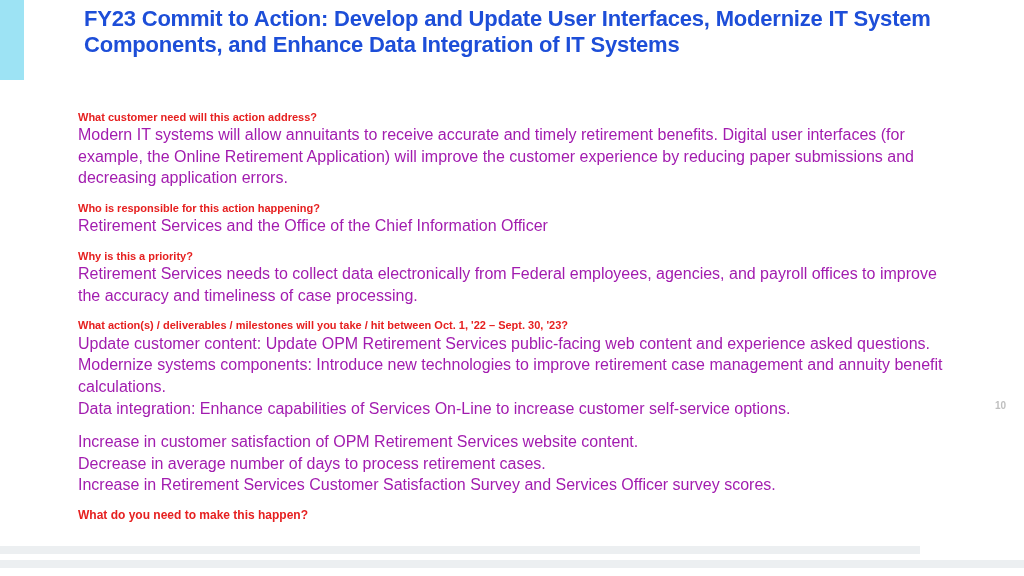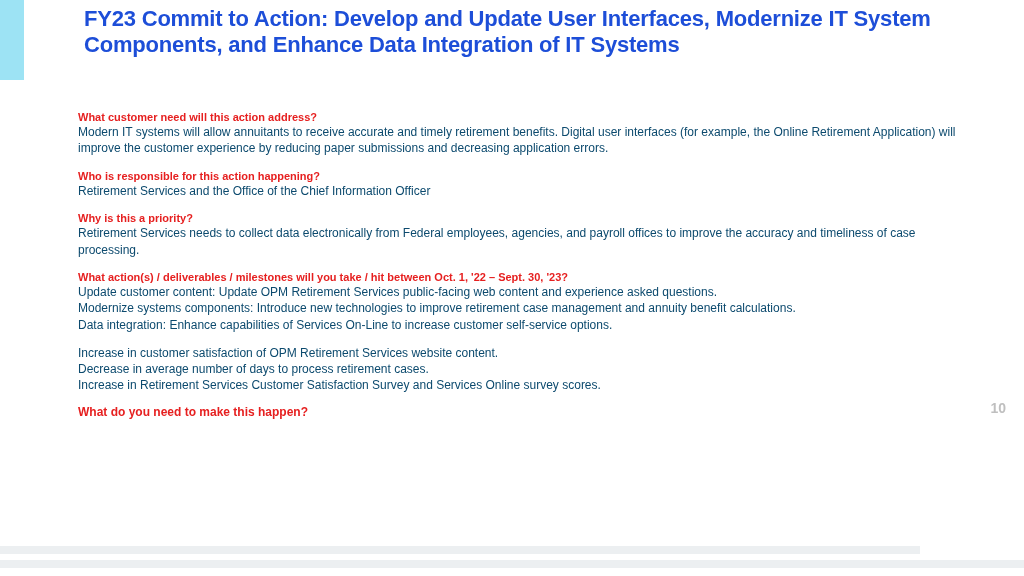--- a/index.html
+++ b/index.html
@@ -39,31 +39,31 @@
     .section { margin-bottom: 12px; }
     .section.tight { margin-bottom: 8px; }
     .q {
       color: #e62020;
       font-weight: 700;
       font-size: 11px;
       line-height: 1.3;
     }
     .q.small { font-size: 12px; }
     .a {
-      color: #0c4a6e;
-      font-size: 12px;
+      color: #a21caf;
+      font-size: 16px;
       line-height: 1.35;
     }
     .a-line { display: block; }
     .page-number {
       position: absolute;
       right: 18px;
       top: 400px;
       color: #bfbfbf;
-      font-size: 14px;
+      font-size: 10px;
       font-weight: 600;
     }
     .bottom-bars {
       position: absolute;
       left: 0;
       bottom: 8px;
       width: 1024px;
     }
     .bar1 {
       height: 8px;
@@ -107,21 +107,21 @@
       <span class="a-line">Update customer content: Update OPM Retirement Services public-facing web content and experience asked questions.</span>
       <span class="a-line">Modernize systems components: Introduce new technologies to improve retirement case management and annuity benefit calculations.</span>
       <span class="a-line">Data integration: Enhance capabilities of Services On-Line to increase customer self-service options.</span>
     </div>
   </div>
 
   <div class="section">
     <div class="a">
       <span class="a-line">Increase in customer satisfaction of OPM Retirement Services website content.</span>
       <span class="a-line">Decrease in average number of days to process retirement cases.</span>
-      <span class="a-line">Increase in Retirement Services Customer Satisfaction Survey and Services Online survey scores.</span>
+      <span class="a-line">Increase in Retirement Services Customer Satisfaction Survey and Services Officer survey scores.</span>
     </div>
   </div>
 
   <div class="section tight" style="margin-top:12px;">
     <div class="q small">What do you need to make this happen?</div>
   </div>
 
 </div>
 
 <div class="page-number">10</div>

